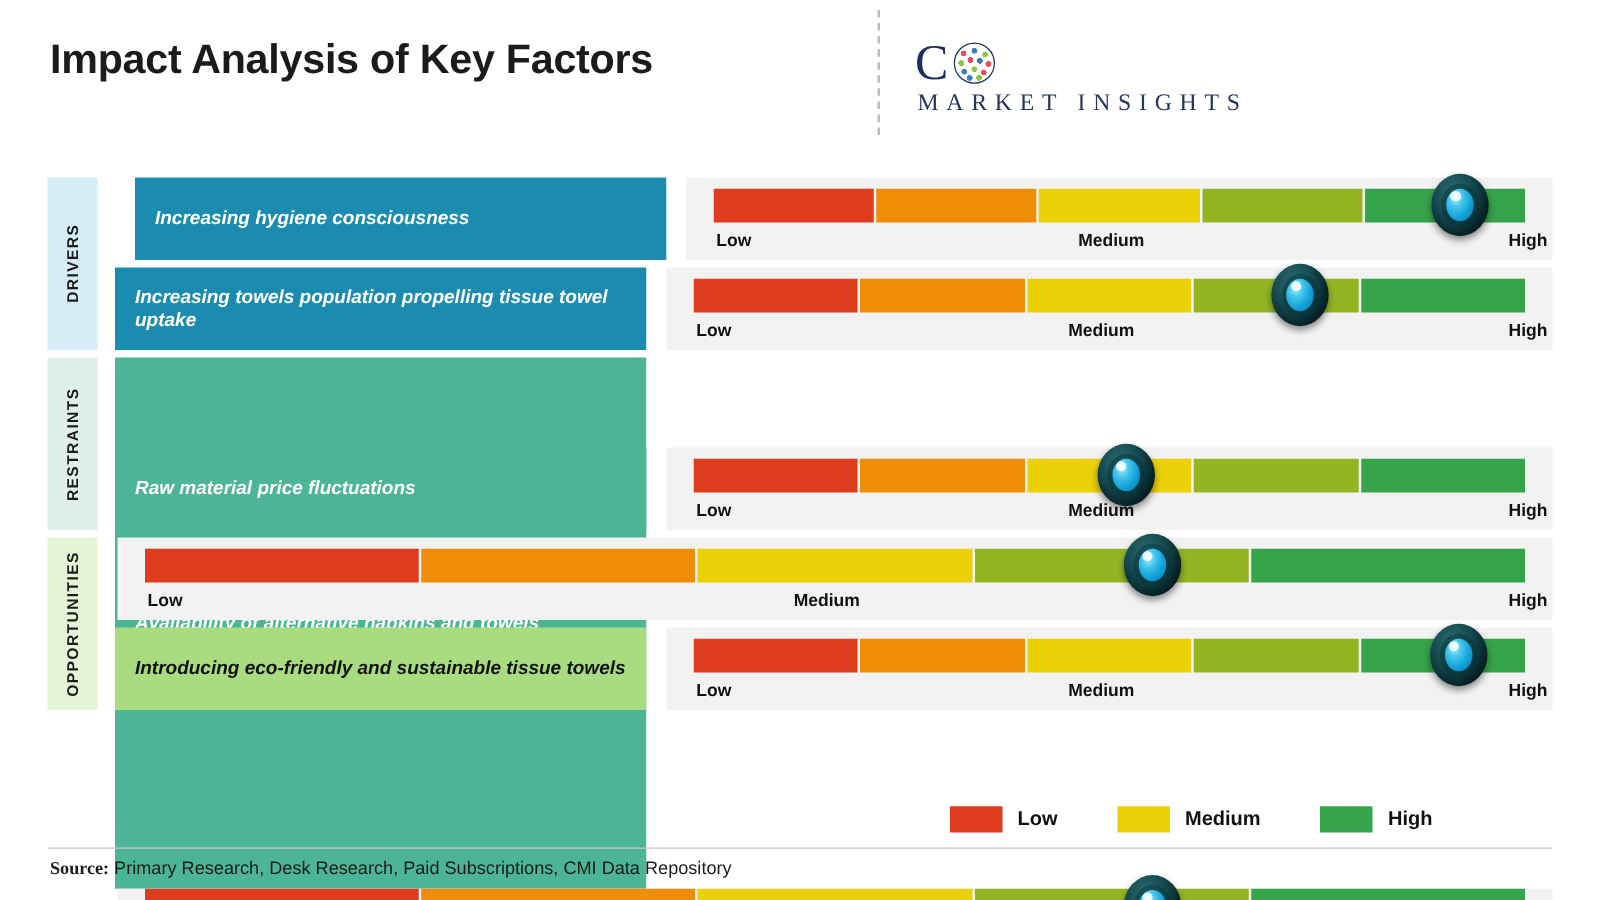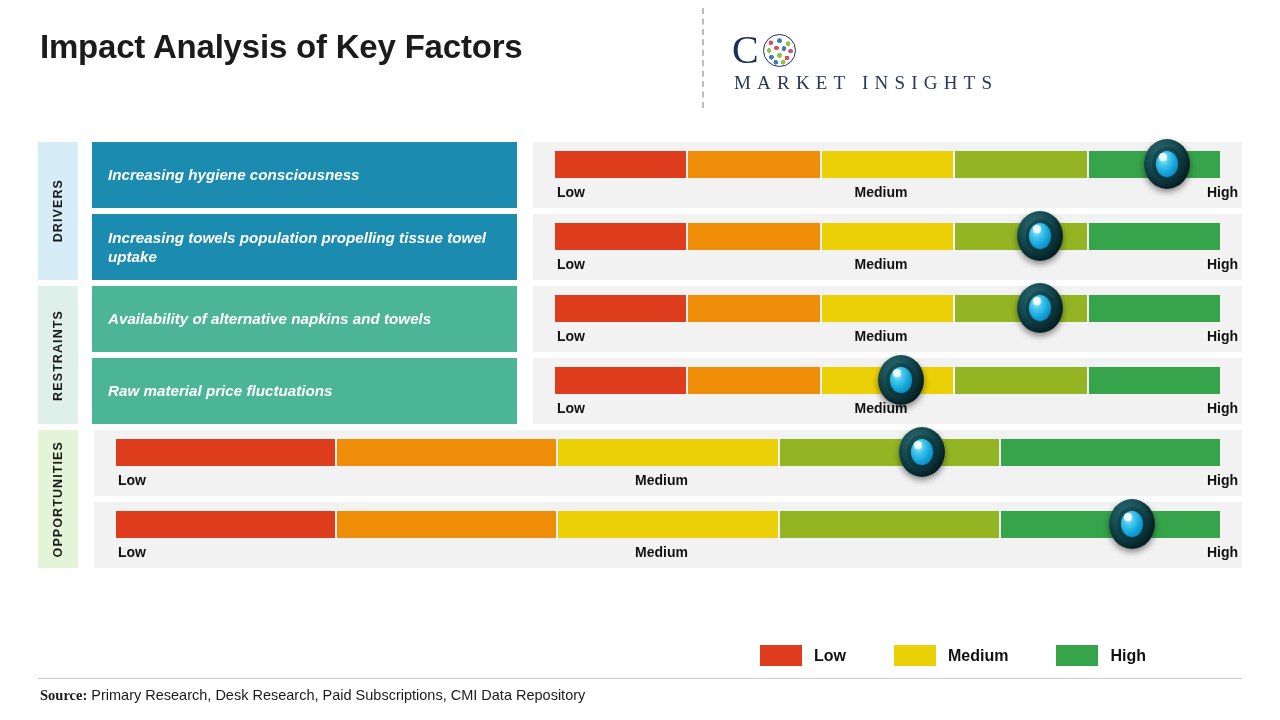--- a/index.html
+++ b/index.html
@@ -174,21 +174,21 @@
     </div>
     <div class="logo-tag">MARKET INSIGHTS</div>
   </div>
 
   <div class="matrix">
       <div class="group">
         <div class="group-label" style="background: rgb(214, 237, 247);">
           <span>DRIVERS</span>
         </div>
         <div class="group-rows">
-          <div class="row" style="height: 66px;">
+          <div class="row" style="height: 66px; padding-left: 16px;">
             <div class="factor drivers">
               <span>Increasing hygiene consciousness</span>
             </div>
             <div class="gauge-cell">
               <div class="gauge-bar">
                 <div class="seg s1" style="background: rgb(221, 61, 28);"></div>
                 <div class="seg s2" style="background: rgb(239, 141, 8);"></div>
                 <div class="seg s3" style="background: rgb(236, 208, 7);"></div>
                 <div class="seg s4" style="background: rgb(147, 181, 36);"></div>
                 <div class="seg s5" style="background: rgb(54, 164, 75);"></div>
@@ -231,21 +231,21 @@
               </div>
             </div>
           </div>
         </div>
       </div>
       <div class="group">
         <div class="group-label" style="background: rgb(223, 240, 234);">
           <span>RESTRAINTS</span>
         </div>
         <div class="group-rows">
-          <div class="row" style="height: 66px;">
+          <div class="row" style="height: 66px; flex-direction: column;">
             <div class="factor restraints">
               <span>Availability of alternative napkins and towels</span>
             </div>
             <div class="gauge-cell">
               <div class="gauge-bar">
                 <div class="seg s1" style="background: rgb(221, 61, 28);"></div>
                 <div class="seg s2" style="background: rgb(239, 141, 8);"></div>
                 <div class="seg s3" style="background: rgb(236, 208, 7);"></div>
                 <div class="seg s4" style="background: rgb(147, 181, 36);"></div>
                 <div class="seg s5" style="background: rgb(54, 164, 75);"></div>
@@ -311,20 +311,23 @@
                 </div>
               </div>
               <div class="gauge-labels">
                 <span class="lbl-low">Low</span>
                 <span class="lbl-med">Medium</span>
                 <span class="lbl-high">High</span>
               </div>
             </div>
           </div>
           <div class="row" style="height: 66px;">
+            <div class="factor opportunities">
+              <span>Introducing eco-friendly and sustainable tissue towels</span>
+            </div>
             <div class="gauge-cell">
               <div class="gauge-bar">
                 <div class="seg s1" style="background: rgb(221, 61, 28);"></div>
                 <div class="seg s2" style="background: rgb(239, 141, 8);"></div>
                 <div class="seg s3" style="background: rgb(236, 208, 7);"></div>
                 <div class="seg s4" style="background: rgb(147, 181, 36);"></div>
                 <div class="seg s5" style="background: rgb(54, 164, 75);"></div>
                 <div class="marker" title="High" style="left: 92%;">
                   <div class="ring"></div>
                   <div class="ring2"></div>

